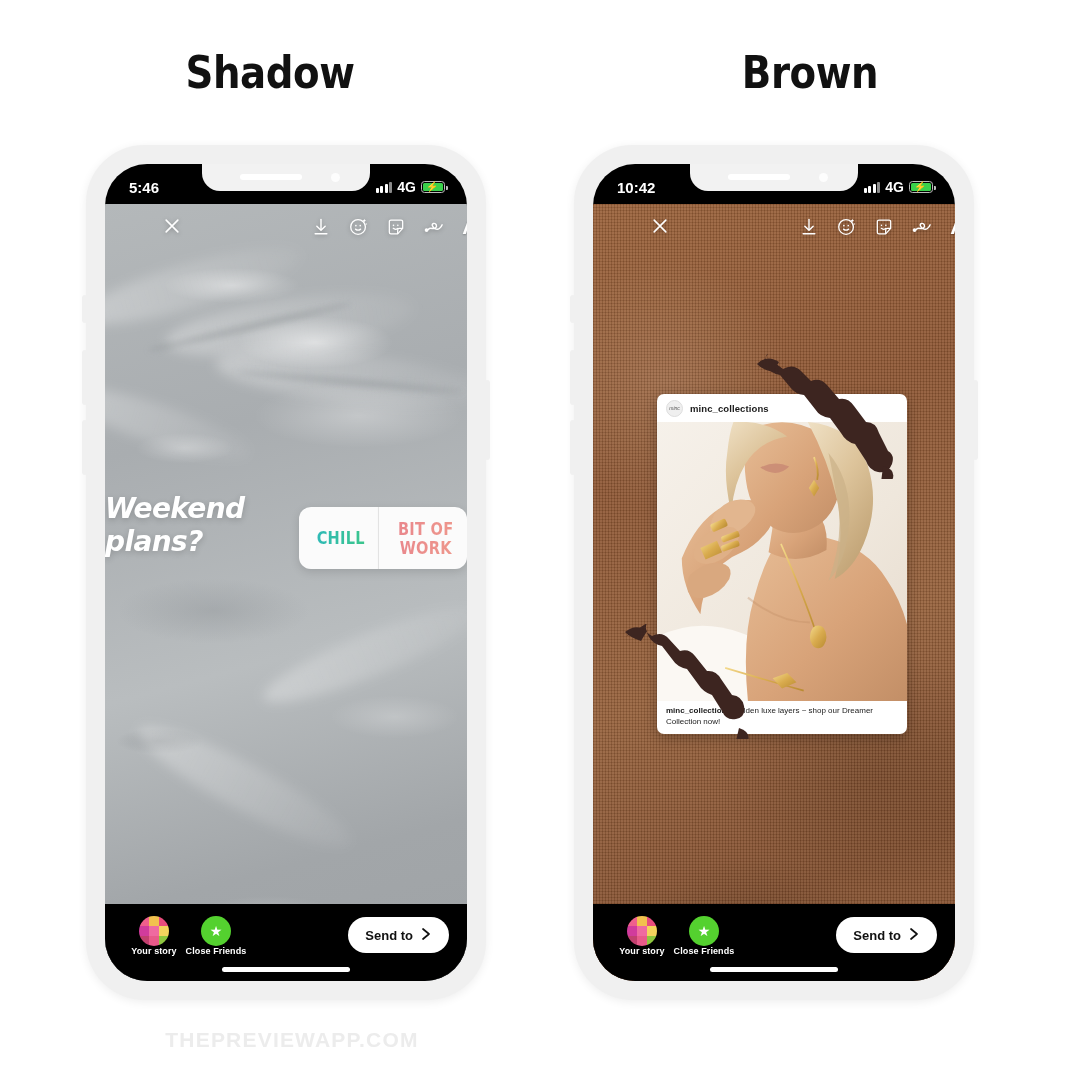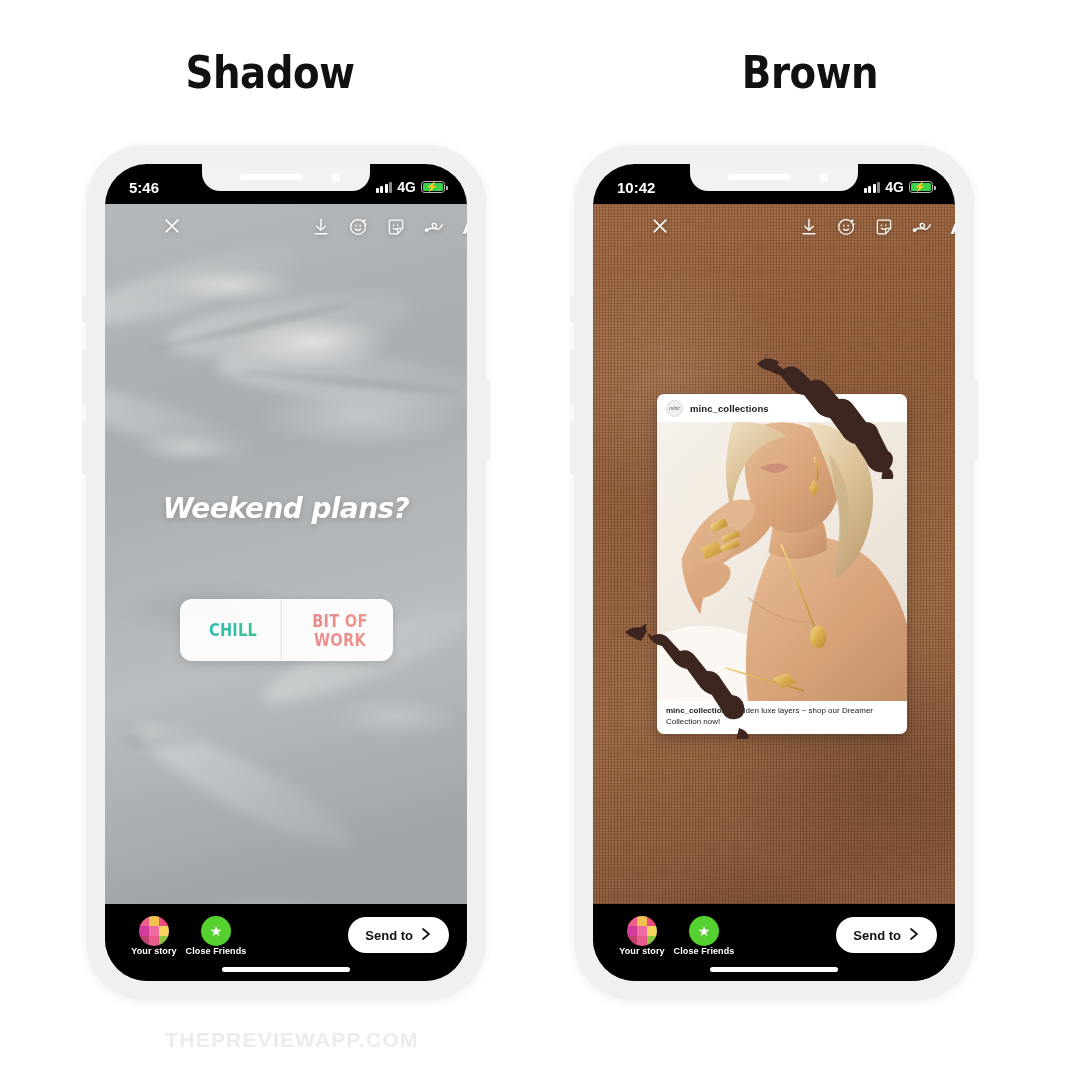--- a/index.html
+++ b/index.html
@@ -148,21 +148,21 @@
   }
   .tb-left { flex:1; }
   .tb-right { display:flex; align-items:center; gap:17px; }
   .icn { display:block; line-height:0; cursor:pointer; filter:drop-shadow(0 1px 2px rgba(0,0,0,0.25)); }
   .tb-aa { font-size:21px; font-weight:bold; letter-spacing:-0.5px; line-height:1;
            text-shadow:0 1px 2px rgba(0,0,0,0.25); font-family:"Liberation Sans",sans-serif; }
 
   
   .poll-wrap {
     position:absolute; left:0; top:288px; width:100%;
-    display:flex; flex-direction:column; align-items:center; z-index:15;gap:48px;
+    display:flex; flex-direction:row; align-items:center; z-index:15;
   }
   .poll-q {
     color:#fff; font-size:28px; font-weight:bold; font-style:italic;
     letter-spacing:-0.6px;
     text-shadow:0 2px 6px rgba(0,0,0,0.18);
     font-family:"DejaVu Sans", sans-serif;
     margin-bottom:26px;
   }
   .poll-box {
     display:flex; background:rgba(255,255,255,0.94);

